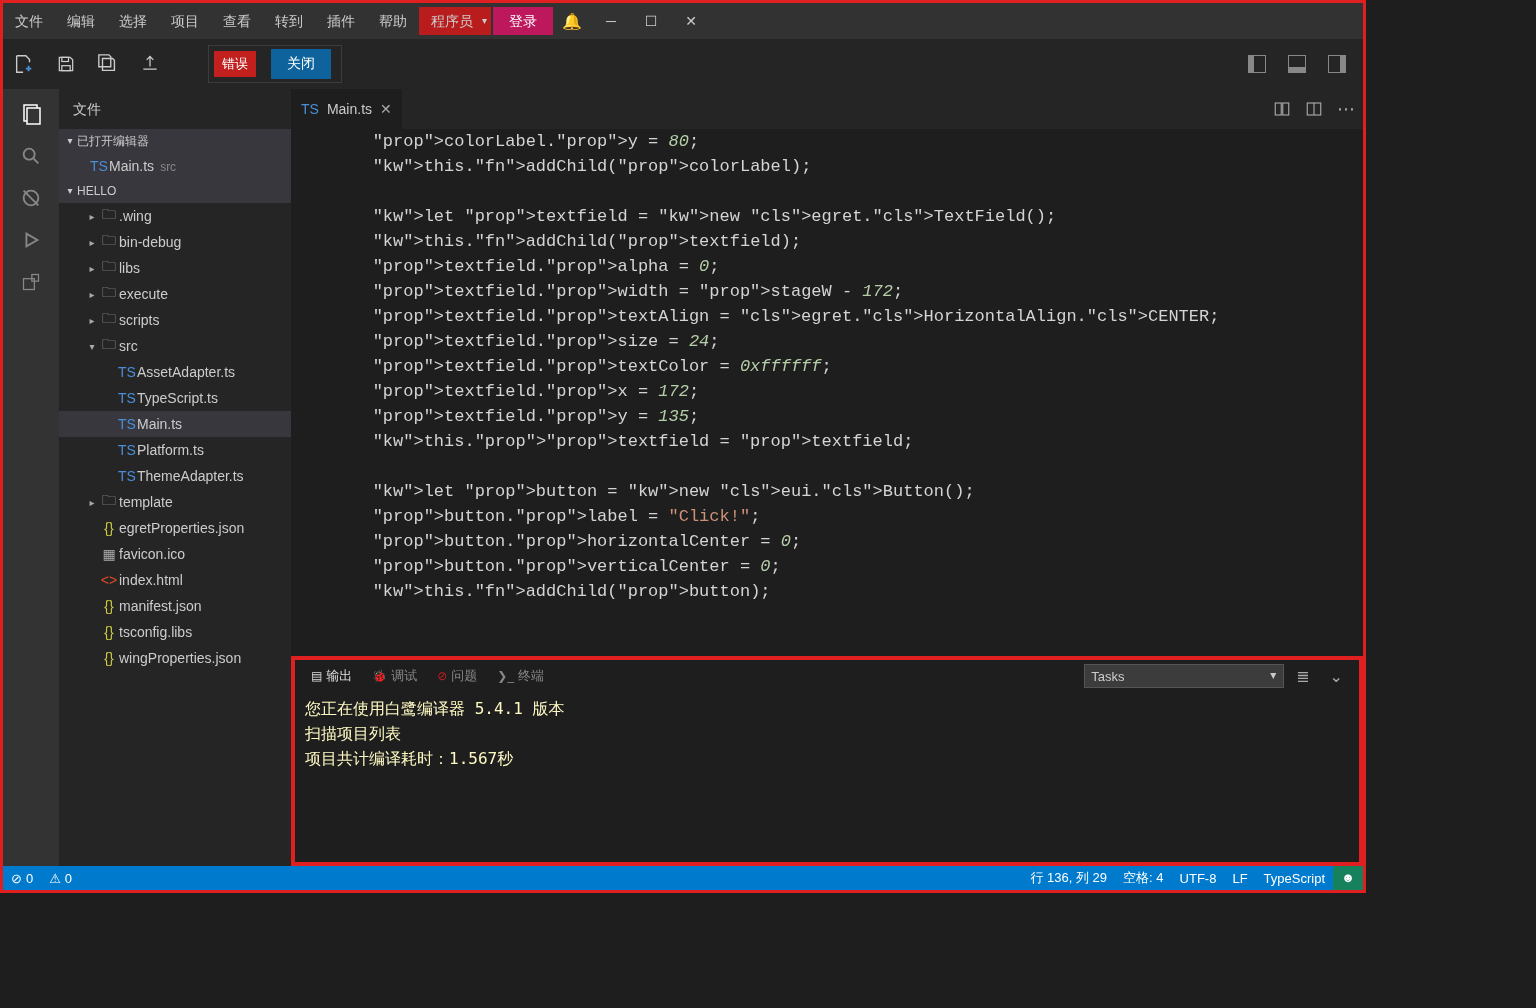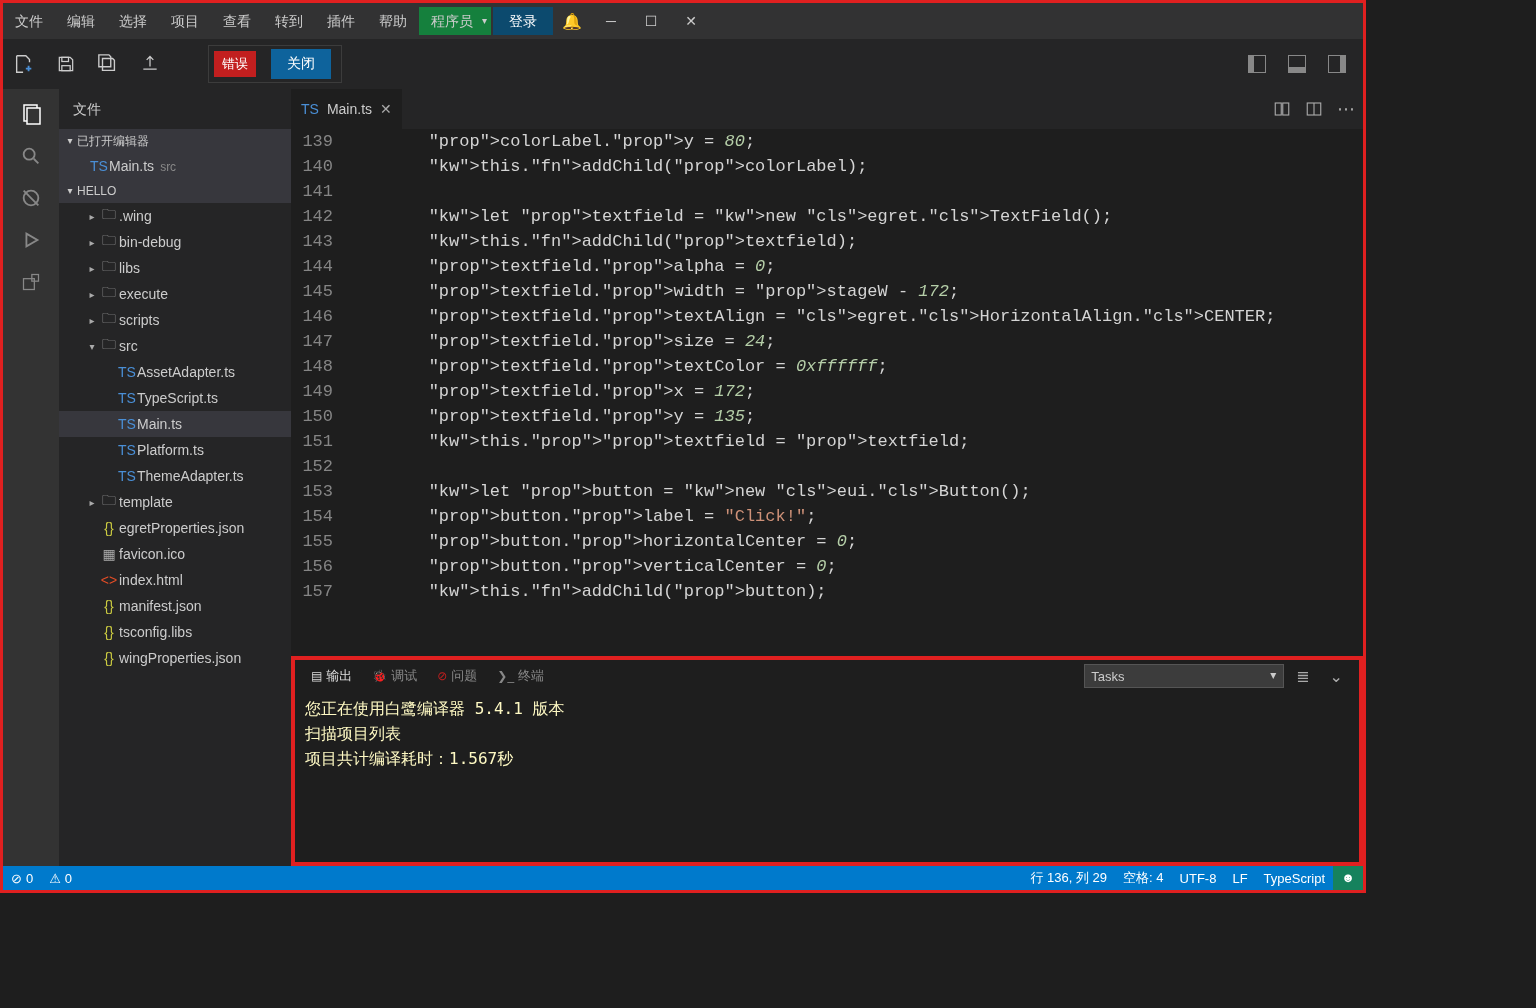--- a/index.html
+++ b/index.html
@@ -32,31 +32,31 @@
   text-align: center;
   font-size: 14px;
   color: #aaa;
 }
 .title-right { display: flex; align-items: center; gap: 2px; }
 .user-role {
   padding: 0 18px 0 12px;
   height: 28px;
   line-height: 28px;
   color: #ccc;
-  background: #15803d;
+  background: #b91c1c;
   font-size: 14px;
   position: relative;
   text-align: center;
 }
 .user-role::after { content: "▾"; position: absolute; right: 4px; font-size: 10px; }
 .login-btn {
   padding: 0 16px;
   height: 28px;
   line-height: 28px;
-  background: #0c4a6e;
+  background: #be185d;
   color: #fff;
   font-size: 14px;
 }
 .bell { width: 34px; text-align: center; font-size: 16px; color: #ccc; }
 .win-controls { display: flex; }
 .win-btn { width: 40px; height: 36px; display: flex; align-items: center; justify-content: center; color: #ccc; font-size: 14px; font-family: "Segoe MDL2 Assets", sans-serif; }
 
 .toolbar {
   height: 50px;
   background: #252526;
@@ -505,21 +505,20 @@
         <span>
           <svg width="18" height="18" viewBox="0 0 24 24" fill="none" stroke="#aaa" stroke-width="1.5">
               <rect x="3" y="4" width="18" height="16"></rect>
               <line x1="12" y1="4" x2="12" y2="20"></line>
             </svg>
         </span>
         <span style="font-size:18px;">⋯</span>
       </div>
     </div>
     <div class="code-container">
-      <div class="gutter" id="gutter">139<br>140<br>141<br>142<br>143<br>144<br>145<br>146<br>147<br>148<br>149<br>150<br>151<br>152<br>153<br>154<br>155<br>156<br>157<br></div>
       <div class="codelines" id="codelines">        <span class="&lt;span">"prop"</span>&gt;colorLabel.<span class="&lt;span">"prop"</span>&gt;y = <span class="num">80</span>;
         <span class="&lt;span">"kw"</span>&gt;this.<span class="&lt;span">"fn"</span>&gt;addChild(<span class="&lt;span">"prop"</span>&gt;colorLabel);
 
         <span class="&lt;span">"kw"</span>&gt;let <span class="&lt;span">"prop"</span>&gt;textfield = <span class="&lt;span">"kw"</span>&gt;new <span class="&lt;span">"cls"</span>&gt;egret.<span class="&lt;span">"cls"</span>&gt;TextField();
         <span class="&lt;span">"kw"</span>&gt;this.<span class="&lt;span">"fn"</span>&gt;addChild(<span class="&lt;span">"prop"</span>&gt;textfield);
         <span class="&lt;span">"prop"</span>&gt;textfield.<span class="&lt;span">"prop"</span>&gt;alpha = <span class="num">0</span>;
         <span class="&lt;span">"prop"</span>&gt;textfield.<span class="&lt;span">"prop"</span>&gt;width = <span class="&lt;span">"prop"</span>&gt;stageW - <span class="num">172</span>;
         <span class="&lt;span">"prop"</span>&gt;textfield.<span class="&lt;span">"prop"</span>&gt;textAlign = <span class="&lt;span">"cls"</span>&gt;egret.<span class="&lt;span">"cls"</span>&gt;HorizontalAlign.<span class="&lt;span">"cls"</span>&gt;CENTER;
         <span class="&lt;span">"prop"</span>&gt;textfield.<span class="&lt;span">"prop"</span>&gt;size = <span class="num">24</span>;
         <span class="&lt;span">"prop"</span>&gt;textfield.<span class="&lt;span">"prop"</span>&gt;textColor = <span class="num">0xffffff</span>;

